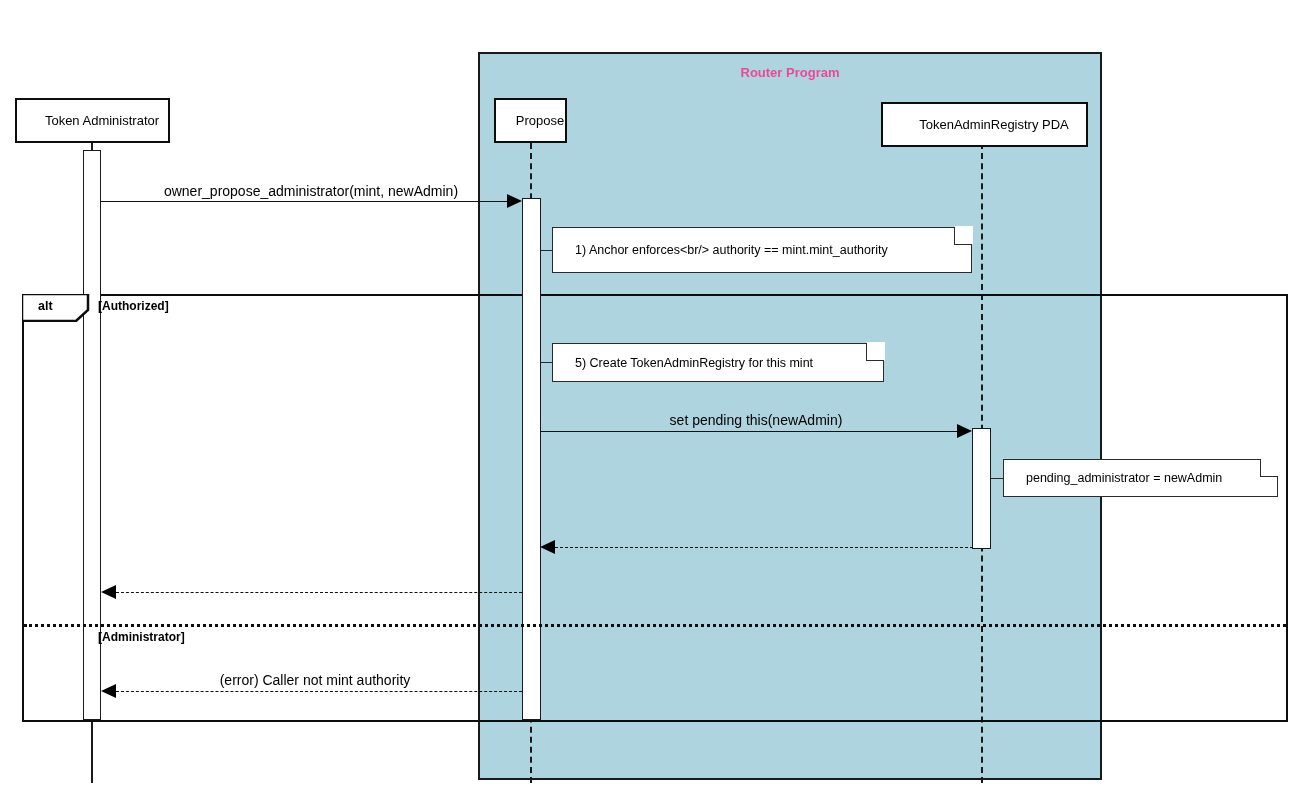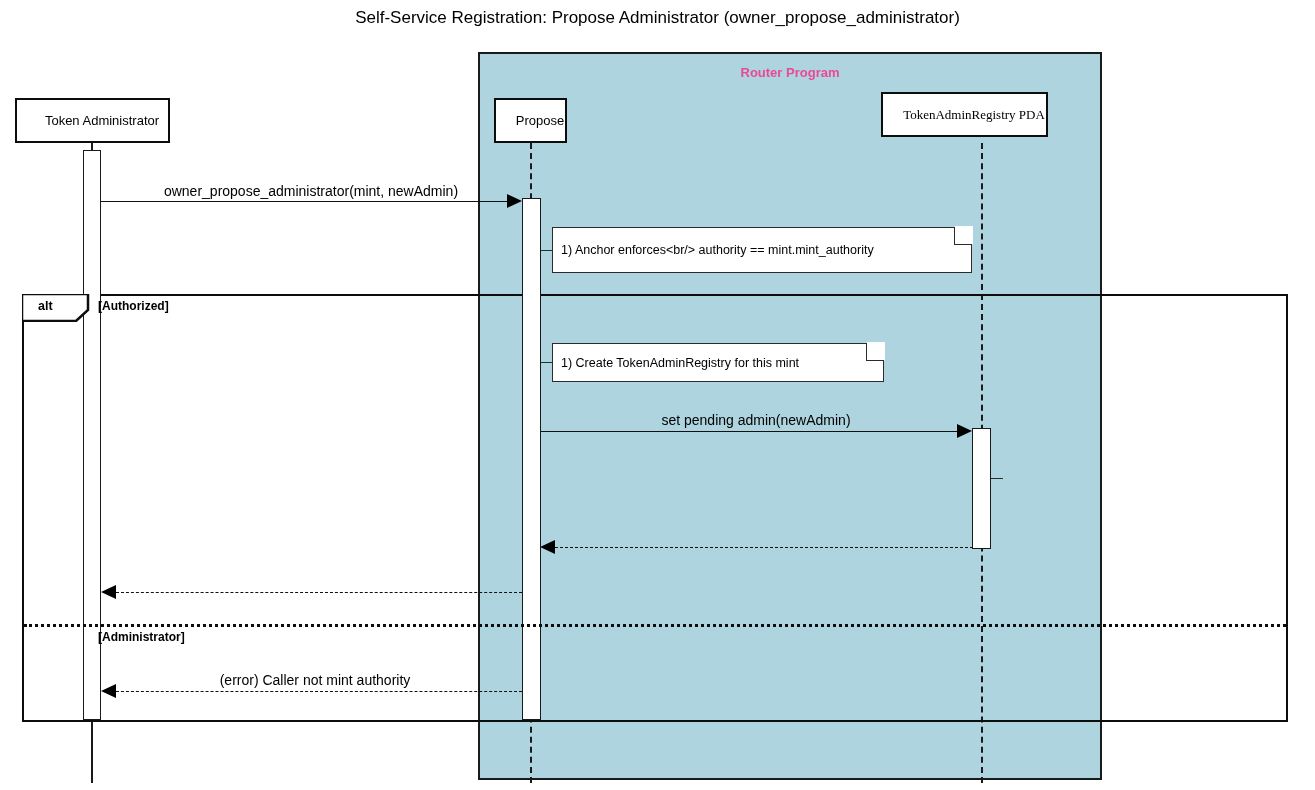--- a/index.html
+++ b/index.html
@@ -121,21 +121,21 @@
   .note {
     position: absolute;
     background: #ffffff;
     border: 1.8px solid #2b2b2b;
     box-sizing: border-box;
     display: flex;
     align-items: center;
     font-size: 12.5px;
     color: #000000;
     white-space: nowrap;
-    padding-left: 8px;
+    padding-left: 22px;
     z-index: 12;
   }
   .note .fold {
     position: absolute;
     top: -1px;
     right: -1px;
     width: 17px;
     height: 17px;
     background: #ffffff;
     border-left: 1.8px solid #2b2b2b;
@@ -197,38 +197,37 @@
     position: absolute;
     background: #ffffff;
     z-index: 3;
   }
 </style>
 </head>
 <body>
 
 <div id="diagram">
 
-  <div class="title">Self-Service Registration: Propose Administrator (owner_propose_administrator)</div>
 
   <div class="group-box" style="left:478px; top:52px; width:624px; height:728px; background:#aed4e0;"></div>
   <div class="group-label" style="left:478px; top:65px; width:624px;">Router Program</div>
 
   <div class="lifeline solid" style="left:91px; top:143px; height:640px;"></div>
   <div class="lifeline" style="left:530px; top:143px; height:640px;"></div>
   <div class="lifeline" style="left:981px; top:143px; height:640px;"></div>
 
   <div class="participant" style="left:15px; top:98px; width:155px; height:45px;">
     <span>Token Administrator</span>
   </div>
 
   <div class="participant" style="left:494px; top:98px; width:73px; height:45px;">
     <span>Propose</span>
   </div>
 
-  <div class="participant" style="left:881px; top:92px; width:167px; height:45px;font-family:Liberation Serif, serif;">
+  <div class="participant" style="left:881px; top:102px; width:207px; height:45px;">
     <span>TokenAdminRegistry PDA</span>
   </div>
 
   <div class="white-mask" style="left:24px; top:296px; width:454px; height:424px;"></div>
 
   <div class="white-mask" style="left:1102px; top:296px; width:184px; height:424px;"></div>
 
   <div class="white-mask" style="left:522px; top:296px; width:19px; height:424px;"></div>
 
   <div class="activation" style="left:83px; top:150px; width:18px; height:570px;"></div>
@@ -252,30 +251,35 @@
     <svg width="72" height="28" viewBox="0 0 72 28" xmlns="http://www.w3.org/2000/svg">
       <path d="M0,0 L66,0 L66,16 L54,27 L0,27 Z" fill="#ffffff" stroke="#0d0d0d" stroke-width="2.5"></path>
     </svg>
   </div>
   <div class="frag-tab-label" style="left:38px; top:299px;">alt</div>
 
   <div class="frag-cond" style="left:98px; top:299px;">[Authorized]</div>
 
   <div class="note-connector" style="left:541px; top:362px; width:11px;"></div>
   <div class="note" style="left:552px; top:343px; width:332px; height:39px;">
-    <span>1) Create TokenAdminRegistry for this mint</span>
+    <span>5) Create TokenAdminRegistry for this mint</span>
     <span class="fold-cover"></span>
     <span class="fold"></span>
   </div>
 
-  <div class="msg-label" style="left:541px; top:412px; width:430px;">set pending admin(newAdmin)</div>
+  <div class="msg-label" style="left:541px; top:412px; width:430px;">set pending this(newAdmin)</div>
   <div class="msg-line" style="left:541px; top:431px; width:416px;"></div>
   <div class="arrow-head right" style="left:957px; top:424px;"></div>
 
   <div class="note-connector" style="left:991px; top:478px; width:12px;"></div>
+  <div class="note" style="left:1003px; top:459px; width:275px; height:38px;">
+    <span>pending_administrator = newAdmin</span>
+    <span class="fold-cover"></span>
+    <span class="fold"></span>
+  </div>
 
   <div class="msg-line dashed" style="left:555px; top:547px; width:418px;"></div>
   <div class="arrow-head left" style="left:540px; top:540px;"></div>
 
   <div class="msg-line dashed" style="left:116px; top:592px; width:406px;"></div>
   <div class="arrow-head left" style="left:101px; top:585px;"></div>
 
   <div class="frag-divider" style="left:24px; top:624px; width:1262px;"></div>
 
   <div class="frag-cond" style="left:98px; top:630px;">[Administrator]</div>

